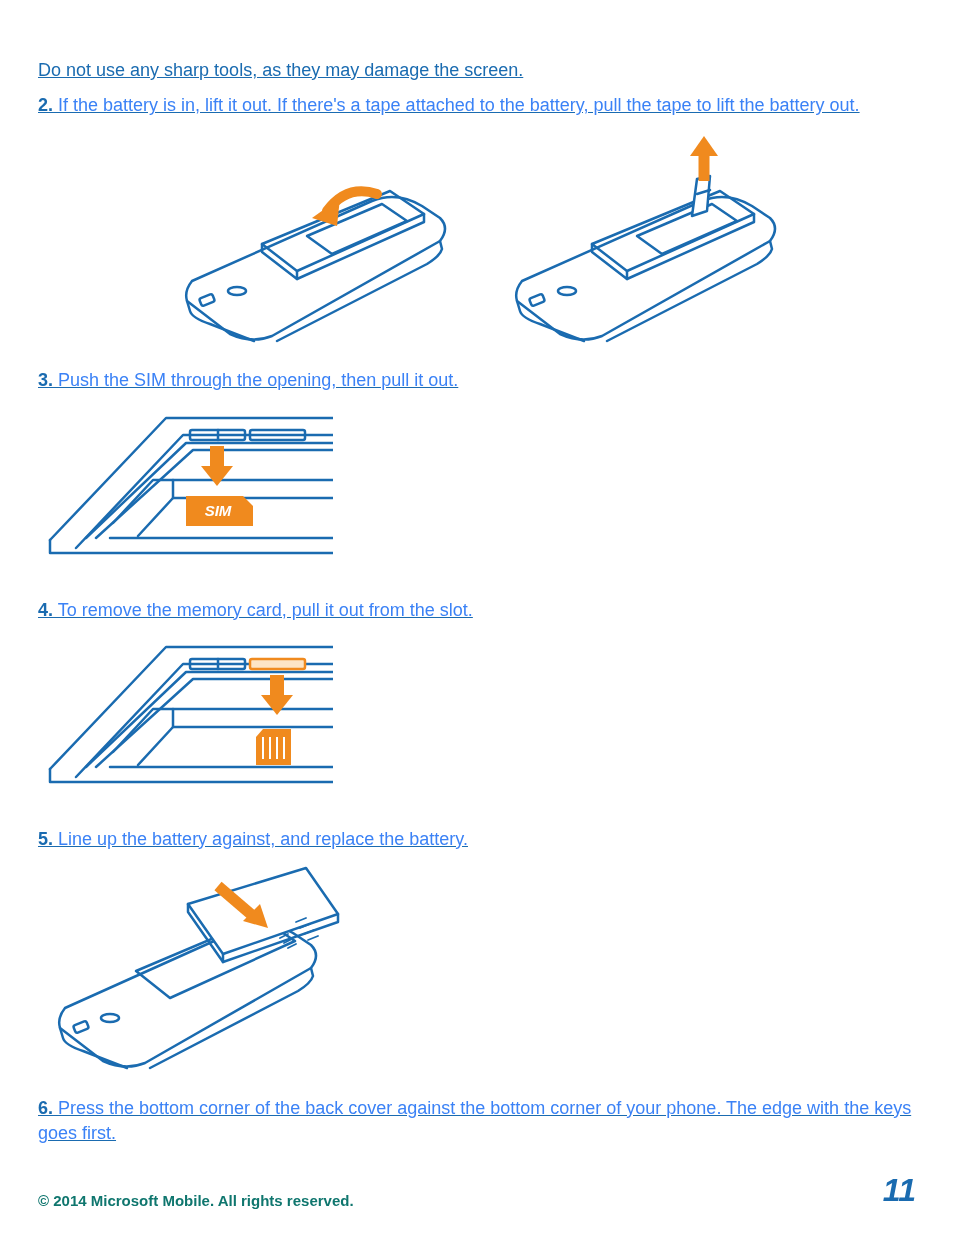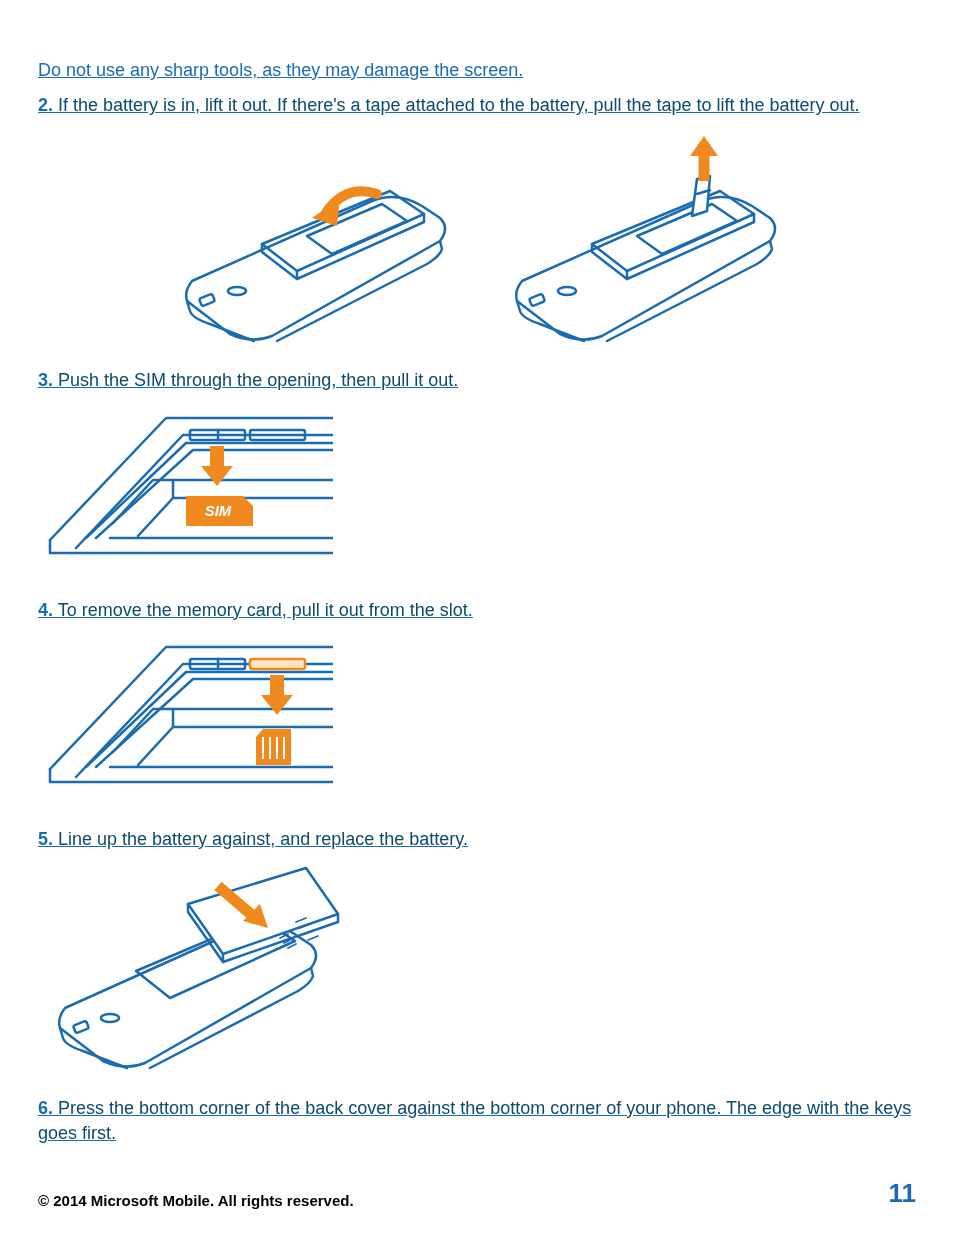--- a/index.html
+++ b/index.html
@@ -21,21 +21,21 @@
       line-height: 1.4;
       color: #1a6bb0;
       margin-bottom: 10px;
       text-decoration: underline;
     }
     .step-num {
       font-weight: bold;
       color: #1a6bb0;
     }
     .step-text {
-      color: #0c4a6e;
+      color: #3b82f6;
       margin-top: 12px;
     }
     .illustration-row {
       display: flex;
       justify-content: center;
       gap: 30px;
       margin: 18px 0 22px 0;
     }
     .illustration {
       display: flex;
@@ -50,27 +50,28 @@
       bottom: 48px;
       left: 38px;
       right: 38px;
       display: flex;
       justify-content: space-between;
       align-items: flex-end;
       font-size: 15px;
       color: #333;
     }
     .page-num {
-      font-size: 26px;
+      font-size: 32px;
       font-weight: bold;
       color: #1a6bb0;
+      font-style: italic;
     }
     .copyright {
       font-weight: bold;
-      color: #000000;
+      color: #0f766e;
     }
   </style>
 </head>
 <body>
 
 <p class="text-block">Do not use any sharp tools, as they may damage the screen.</p>
 
 <p class="text-block">
   <span class="step-num">2.</span><span class="step-text"> If the battery is in, lift it out. If there's a tape attached to the battery, pull the tape to lift the battery out.</span>
 </p>

